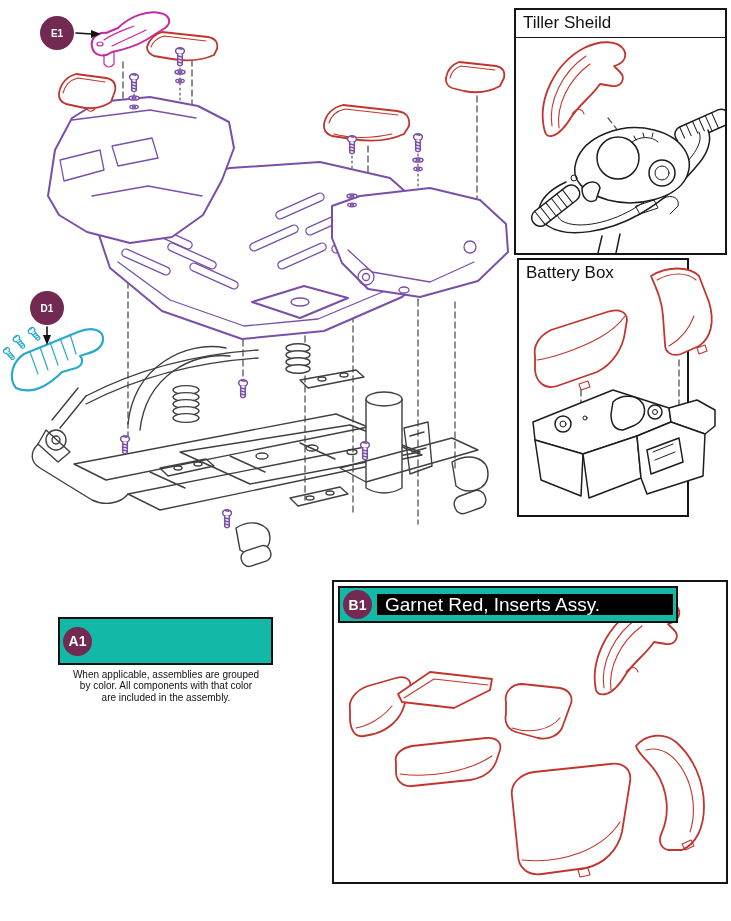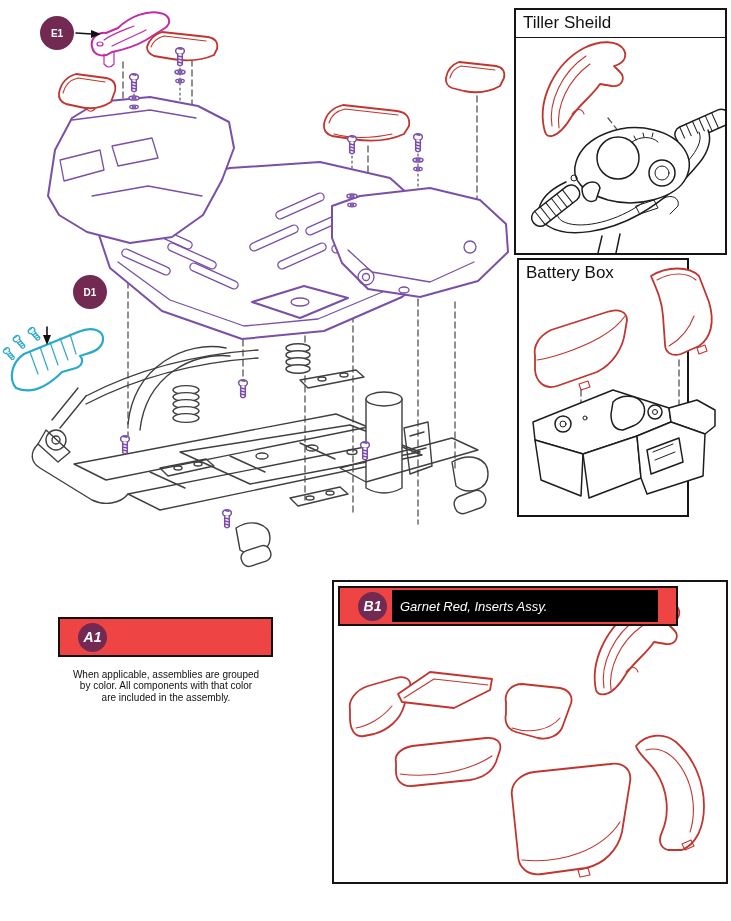--- a/index.html
+++ b/index.html
@@ -30,26 +30,26 @@
   .badge{position:absolute;width:34px;height:34px;border-radius:50%;
          background:#732a52;color:#fff;font-weight:bold;font-size:10px;
          display:flex;align-items:center;justify-content:center;z-index:5;}
   
   .inset{position:absolute;border:2px solid #151515;background:#fff;box-sizing:border-box;}
   .inset-title{position:absolute;top:0;left:0;right:0;padding:3px 7px 4px 7px;
          font-size:17px;color:#111;z-index:3;}
   .underlined{border-bottom:1.5px solid #151515;}
   .inset svg{position:absolute;left:0;top:0;}
   
-  .tagbox{position:absolute;border:2px solid #111;background:#ef4444;box-sizing:border-box;
-         display:flex;align-items:center;padding:18px;z-index:6;font-style:italic;}
+  .tagbox{position:absolute;border:2px solid #111;background:#14b8a6;box-sizing:border-box;
+         display:flex;align-items:center;padding:3px;z-index:6;}
   .tagbox .circ{flex:0 0 auto;width:29px;height:29px;border-radius:50%;background:#732a52;
          color:#fff;font-weight:bold;font-size:14px;display:flex;align-items:center;
          justify-content:center;margin-right:5px;}
-  .tagbox .blk{flex:1;background:#000;color:#fff;font-size:13px;height:32px;
+  .tagbox .blk{flex:1;background:#000;color:#fff;font-size:19px;height:21px;
          display:flex;align-items:center;padding:0 8px;white-space:nowrap;}
   .tagbox .blk.centered{justify-content:center;}
   #note{position:absolute;left:5px;top:669px;width:322px;text-align:center;
         font-size:10px;line-height:1.13;color:#111;}
 </style>
 </head>
 <body>
 
 <div id="stage">
 
@@ -214,21 +214,21 @@
       <path class="arw" d="M76,33 L92,34"></path>
         <polygon class="ah" points="91,30 101,34 91,38"></polygon>
     </g>
     <g>
       <path class="arw" d="M47,327 L47,336"></path>
         <polygon class="ah" points="43,335 51,335 47,345"></polygon>
     </g>
   </svg>
 
   <div class="badge" style="left:40px;top:16px;">E1</div>
-  <div class="badge" style="left:30px;top:275px;margin-left:43px;">D1</div>
+  <div class="badge" style="left:30px;top:291px;">D1</div>
 
   <div class="inset" style="left:514px;top:8px;width:213px;height:247px;">
     <div class="inset-title underlined">Tiller Sheild</div>
     <svg width="209" height="243" viewBox="0 0 209 243">
       <g>
         <path class="rd" d="M28,118 C22,90 38,54 68,38 C84,30 102,30 108,40 C112,48 106,54 98,56 L104,62 C110,68 106,77 96,76 L84,74 C76,86 64,94 56,106 C50,116 44,124 36,126 C30,127 29,123 28,118 Z"></path>
         <path class="rdl" d="M36,116 C32,92 46,62 70,46 M43,118 C40,96 52,70 74,54"></path>
         <path class="rdl" d="M56,104 C60,98 66,98 68,104"></path>
       </g>
       <path class="dsh" d="M92,108 L114,136"></path>
@@ -282,21 +282,21 @@
         <path class="bk" d="M150,148 L178,140 L196,150 L196,166 L186,174 L152,162 Z"></path>
         <path class="bk" d="M16,180 L64,194 L62,236 L22,220 Z"></path>
         <path class="bk" d="M64,194 L118,176 L122,218 L70,238 Z"></path>
         <path class="bk" d="M118,176 L152,162 L186,174 L184,216 L128,234 L122,218 Z"></path>
         <path class="bk" d="M128,190 L160,178 L164,202 L132,214 Z"></path>
         <path class="bkl" d="M134,192 L154,184 M136,200 L156,192"></path>
       </g>
     </svg>
   </div>
 
-  <div class="tagbox" style="left:58px;top:617px;width:215px;height:32px;">
+  <div class="tagbox" style="left:58px;top:617px;width:215px;height:48px;">
     <div class="circ">A1</div>
   </div>
   <div id="note">
     <div>When applicable, assemblies are grouped</div>
     <div>by color. All components with that color</div>
     <div>are included in the assembly.</div>
   </div>
 
   <div class="inset" style="left:332px;top:580px;width:396px;height:304px;">
     <div class="tagbox" style="left:4px;top:4px;width:340px;height:37px;">

